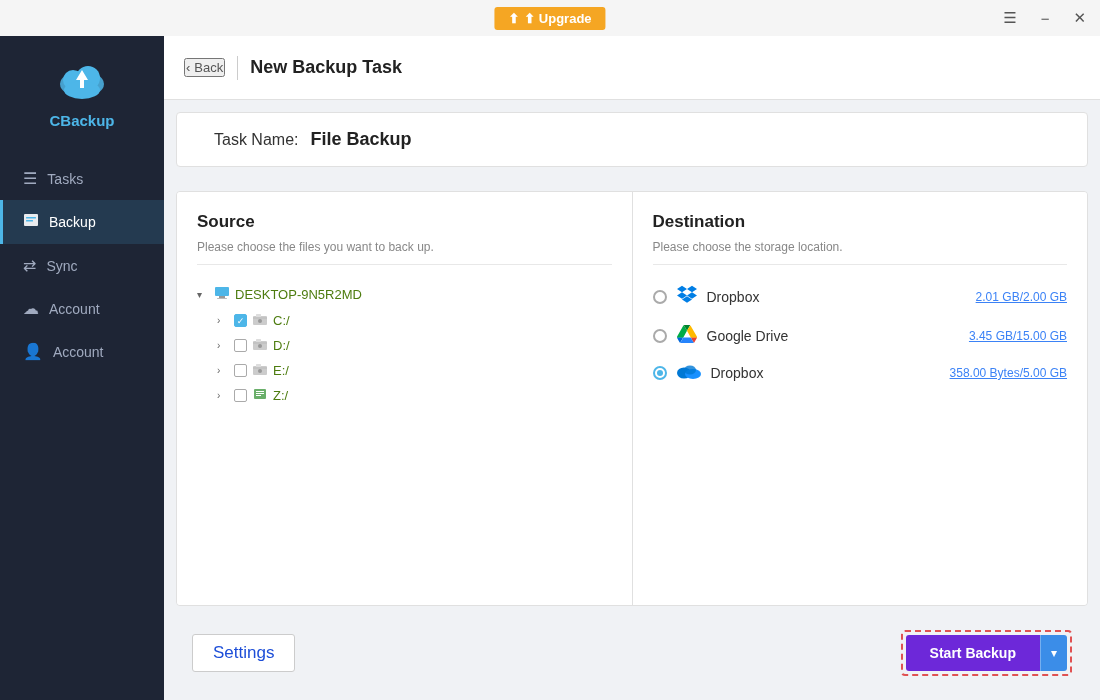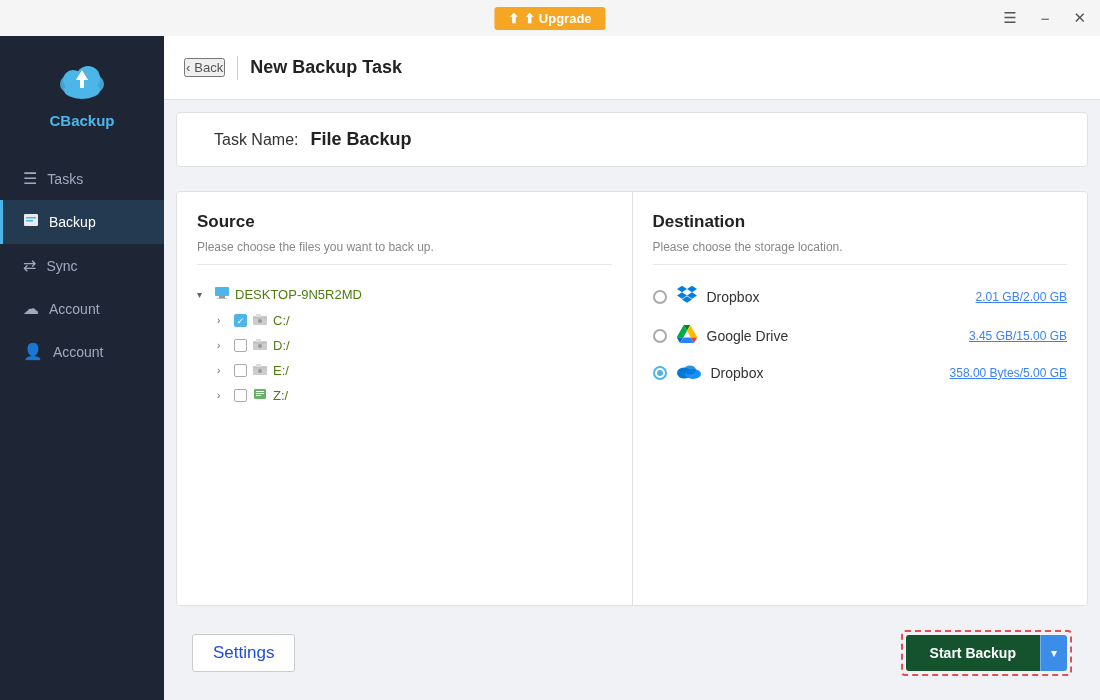--- a/index.html
+++ b/index.html
@@ -91,21 +91,21 @@
     .dest-name { font-size: 14px; color: #333; flex: 1; }
     .dest-size { font-size: 12px; color: #3b82f6; text-decoration: underline; }
     .settings-btn {
       background: white; border: 1px solid #ccc; padding: 8px 20px;
       font-size: 17px; cursor: pointer; border-radius: 3px; color: #1d4ed8;
     }
     .start-backup-wrap {
       display: flex; border: 2.5px dashed #e05252; border-radius: 4px; padding: 3px;
     }
     .start-backup-btn {
-      background: #14532d; color: white; border: none; padding: 10px 24px;
+      background: #6d28d9; color: white; border: none; padding: 10px 24px;
       font-size: 14px; font-weight: bold; cursor: pointer; border-radius: 3px 0 0 3px;
     }
     .start-backup-dropdown {
       background: #3b8de8; color: white; border: none; border-left: 1px solid rgba(255,255,255,0.3);
       padding: 10px 10px; cursor: pointer; border-radius: 0 3px 3px 0; font-size: 12px;
     }
 
     
     .dropbox-icon { color: #007ee5; }
     .onedrive-icon { color: #0078d4; }

